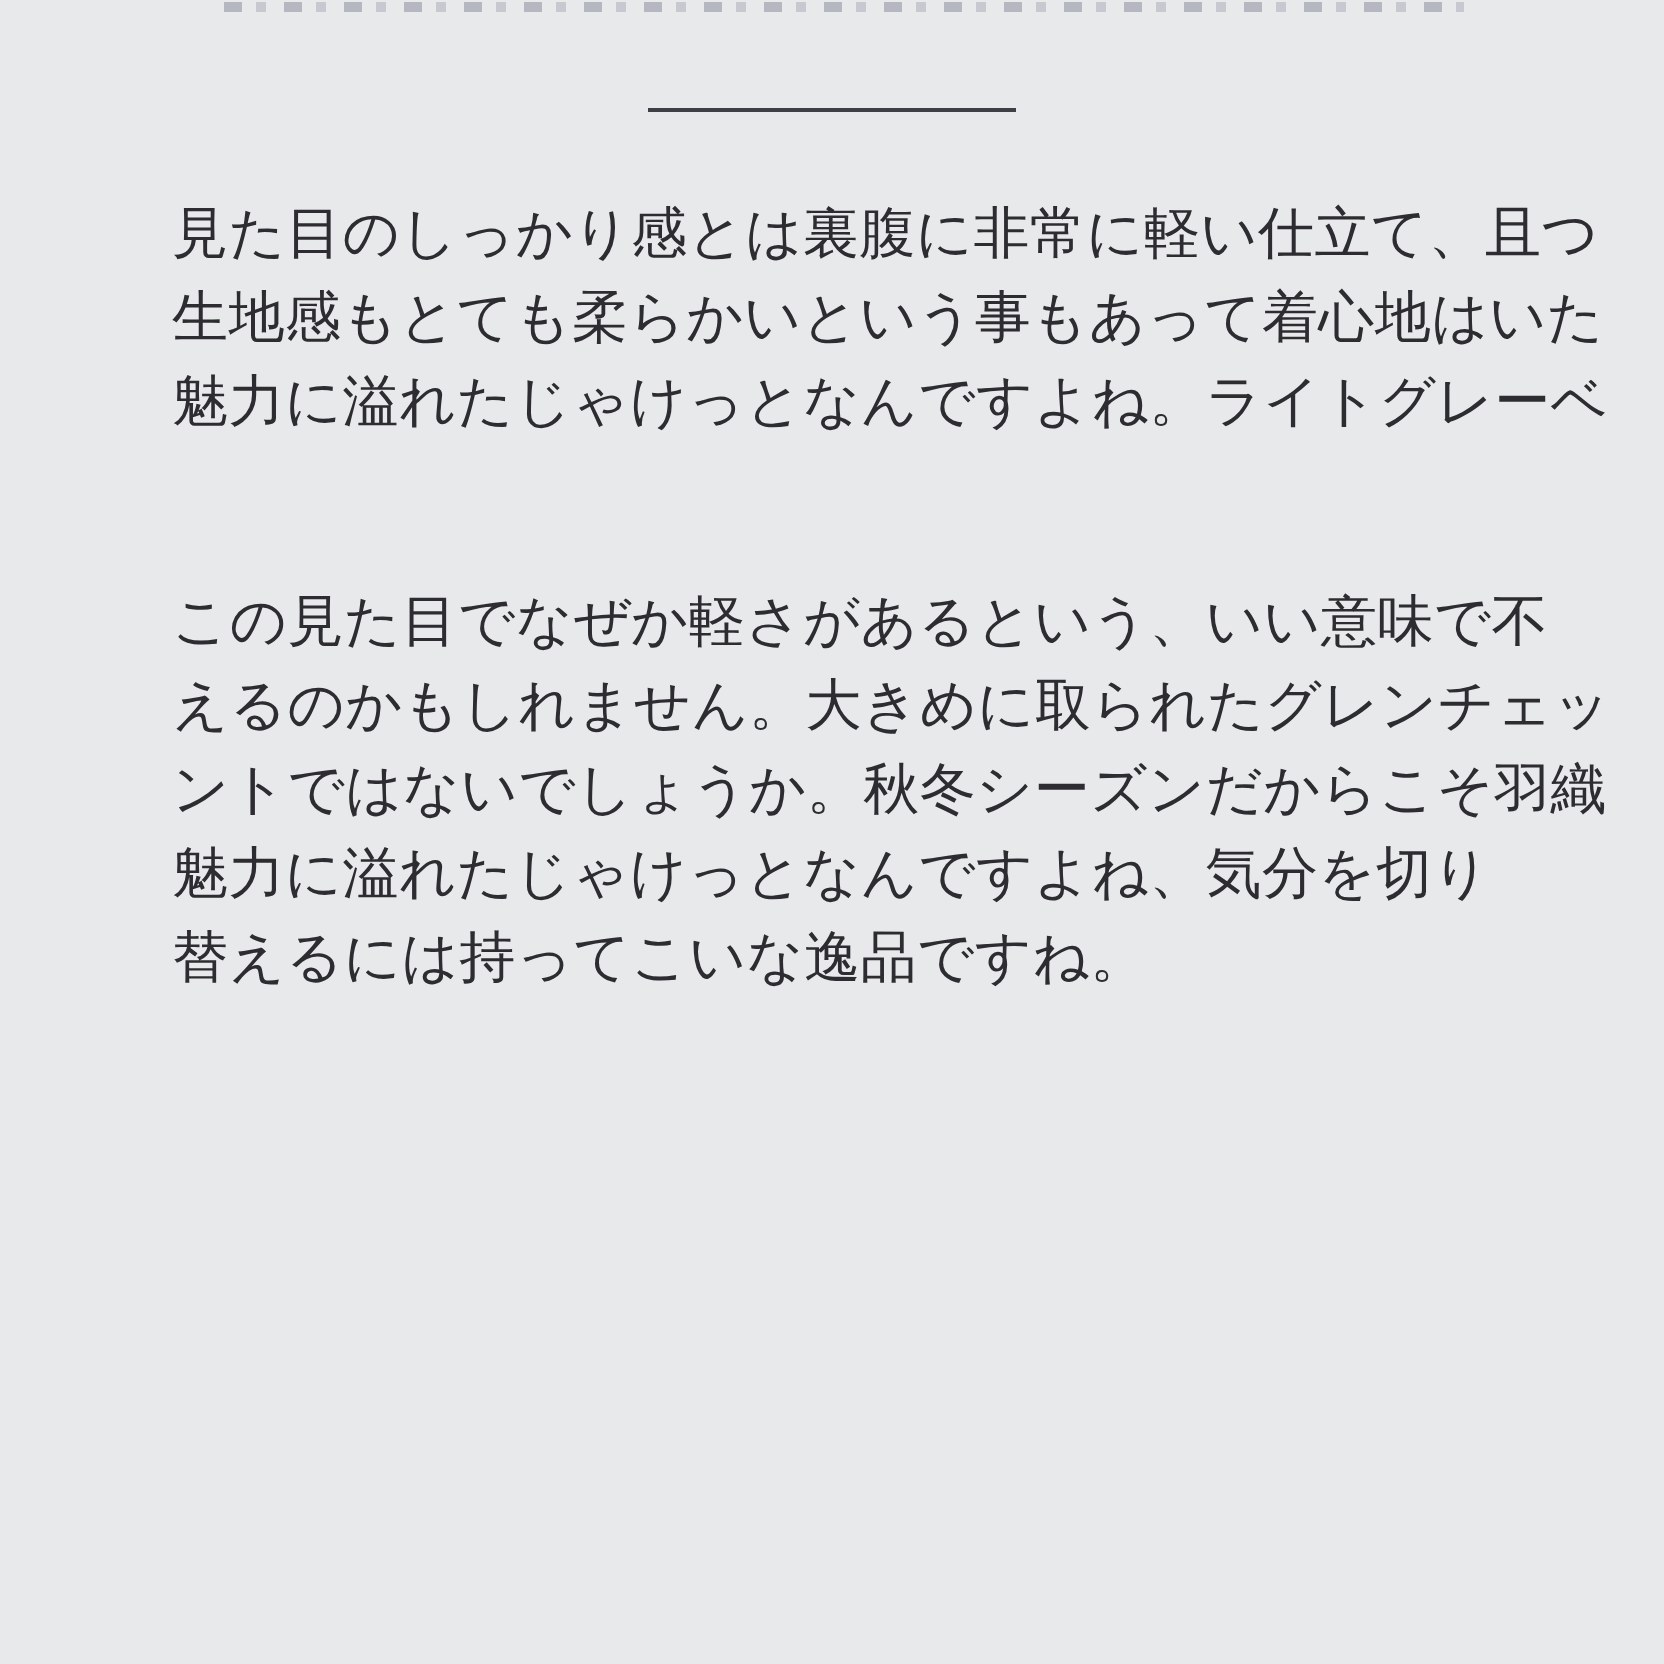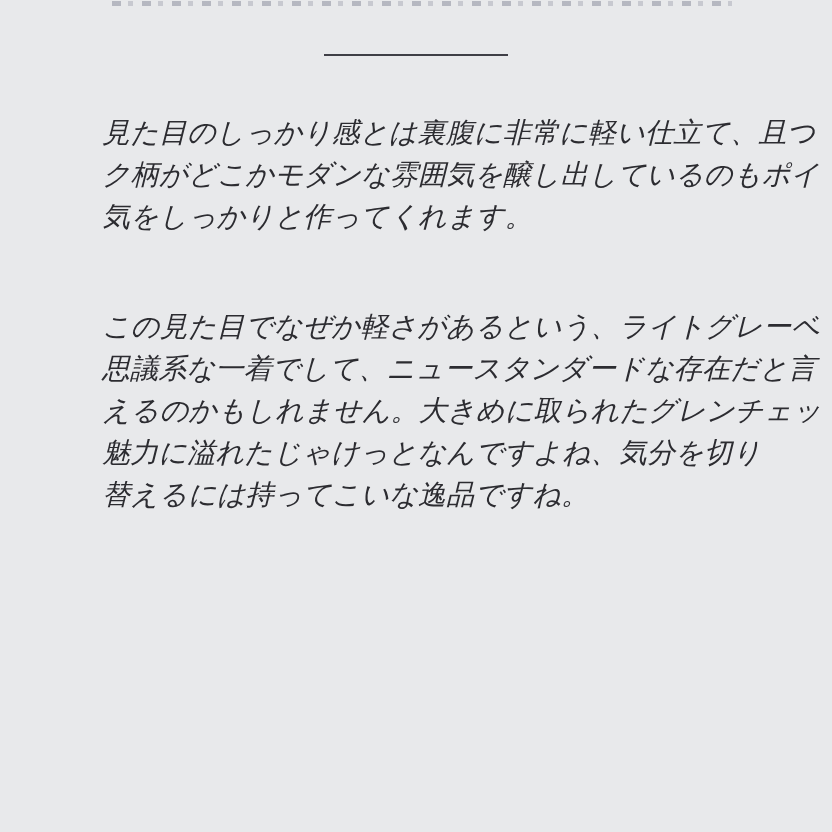--- a/index.html
+++ b/index.html
@@ -51,22 +51,21 @@
     position: absolute;
     top: 96px;
     left: 86px;
     width: 668px;
     color: #2c2c31;
     font-size: 28px;
     line-height: 42px;
     letter-spacing: 0.2px;
   }
   .para {
-    margin: 16px;
-    font-style: italic;
+    margin: 0;
   }
   .line {
     white-space: nowrap;
   }
   .signature {
     margin-top: 19px;
   }
   .para-2 {
     margin-top: 68px;
   }
@@ -77,27 +76,27 @@
 <div class="page">
 
   <div class="clipped-top-text"></div>
 
   <div class="divider"></div>
 
   <div class="content">
 
     <div class="para para-1">
       <div class="line">見た目のしっかり感とは裏腹に非常に軽い仕立て、且つ</div>
-      <div class="line">ク柄がどこかモダンな雰囲気を醸し出しているのもポイ</div>
-      <div class="line">気をしっかりと作ってくれます。</div>
+      <div class="line">生地感もとても柔らかいという事もあって着心地はいた</div>
+      <div class="line">魅力に溢れたじゃけっとなんですよね。ライトグレーベ</div>
     </div>
 
 
     <div class="para para-2">
-      <div class="line">この見た目でなぜか軽さがあるという、ライトグレーベ</div>
-      <div class="line">思議系な一着でして、ニュースタンダードな存在だと言</div>
+      <div class="line">この見た目でなぜか軽さがあるという、いい意味で不</div>
       <div class="line">えるのかもしれません。大きめに取られたグレンチェッ</div>
+      <div class="line">ントではないでしょうか。秋冬シーズンだからこそ羽織</div>
       <div class="line">魅力に溢れたじゃけっとなんですよね、気分を切り</div>
       <div class="line">替えるには持ってこいな逸品ですね。</div>
     </div>
 
   </div>
 </div>
 
 </body></html>

